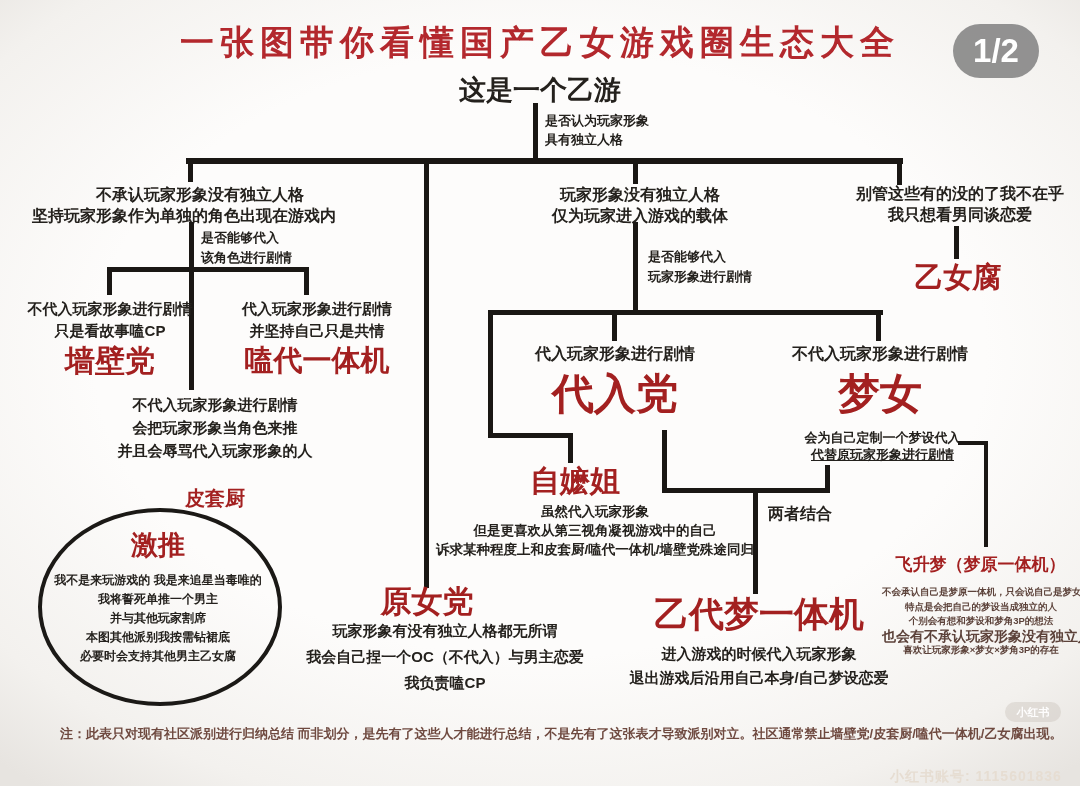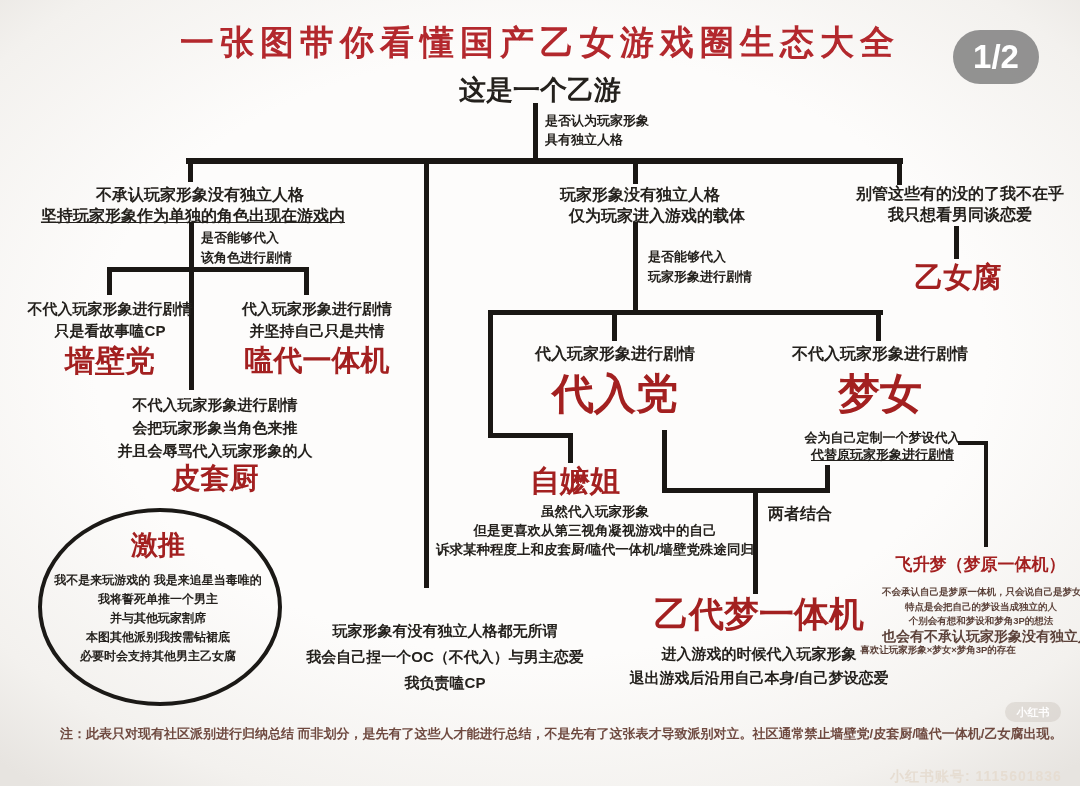--- a/index.html
+++ b/index.html
@@ -12,21 +12,21 @@
     position:relative;width:1080px;height:786px;overflow:hidden;
     background:radial-gradient(ellipse 75% 70% at 50% 45%, #fdfcfb 55%, #f3f1ee 85%, #e7e4e0 100%);
   }
   .t{position:absolute;font-weight:bold;color:#24211d;white-space:nowrap;}
   .center{text-align:center;}
   .red{color:#a32020;}
   .line{position:absolute;background:#1a1714;}
   .ellipse{position:absolute;border:4px solid #1b1916;border-radius:50%;background:transparent;}
   .badge{
     position:absolute;background:rgba(137,137,137,.92);color:#fff;
-    border-radius:28px;text-align:center;font-weight:bold;margin-top:6px;
+    border-radius:28px;text-align:center;font-weight:bold;
   }
   .wm-pill{
     position:absolute;background:rgba(196,190,182,.38);color:rgba(255,255,255,.95);
     border-radius:10px;text-align:center;font-weight:bold;
   }
   .wm-text{position:absolute;font-weight:bold;color:#e6ddd2;letter-spacing:1px;}
   .l19{line-height:19px;text-align:center;} .l20{line-height:20px;} .l21{line-height:21px;}
   .l22{line-height:22px;} .l23{line-height:23px;} .l24{line-height:24px;}
   .l26{line-height:26px;} .l175{line-height:17.5px;} .l145{line-height:14.5px;}
 </style>
@@ -43,53 +43,53 @@
   <div class="t l19" style="left:545px;top:130px;font-size:13px;">具有独立人格</div>
 
   <div class="line" style="left:533px;top:103px;width:5px;height:56px;"></div>
   <div class="line" style="left:186px;top:158px;width:717px;height:6px;"></div>
   <div class="line" style="left:188px;top:158px;width:5px;height:24px;"></div>
   <div class="line" style="left:424px;top:158px;width:5px;height:430px;"></div>
   <div class="line" style="left:633px;top:158px;width:5px;height:26px;"></div>
   <div class="line" style="left:897px;top:158px;width:5px;height:27px;"></div>
 
   <div class="t center l21" style="left:35px;top:184px;width:330px;font-size:16px;">不承认玩家形象没有独立人格</div>
-  <div class="t center l21" style="left:28px;top:205px;width:330px;font-size:16px;text-decoration:underline;">坚持玩家形象作为单独的角色出现在游戏内</div>
+  <div class="t center l21" style="left:19px;top:205px;width:330px;font-size:16px;">坚持玩家形象作为单独的角色出现在游戏内</div>
   <div class="t l20" style="left:201px;top:228px;font-size:13px;">是否能够代入</div>
   <div class="t l20" style="left:201px;top:248px;font-size:13px;">该角色进行剧情</div>
 
   <div class="line" style="left:189px;top:222px;width:5px;height:50px;"></div>
   <div class="line" style="left:107px;top:267px;width:202px;height:5px;"></div>
   <div class="line" style="left:107px;top:267px;width:5px;height:28px;"></div>
   <div class="line" style="left:304px;top:267px;width:5px;height:28px;"></div>
   <div class="line" style="left:189px;top:267px;width:5px;height:123px;"></div>
 
   <div class="t center l22" style="left:10px;top:298px;width:200px;font-size:15px;">不代入玩家形象进行剧情</div>
   <div class="t center l22" style="left:10px;top:320px;width:200px;font-size:15px;">只是看故事嗑CP</div>
   <div class="t center red" style="left:10px;top:341px;width:200px;font-size:30px;">墙壁党</div>
 
   <div class="t center l22" style="left:212px;top:298px;width:210px;font-size:15px;">代入玩家形象进行剧情</div>
   <div class="t center l22" style="left:212px;top:320px;width:210px;font-size:15px;">并坚持自己只是共情</div>
   <div class="t center red" style="left:197px;top:341px;width:240px;font-size:29px;">嗑代一体机</div>
 
   <div class="t center l23" style="left:85px;top:393px;width:260px;font-size:15px;">不代入玩家形象进行剧情</div>
   <div class="t center l23" style="left:85px;top:416px;width:260px;font-size:15px;">会把玩家形象当角色来推</div>
   <div class="t center l23" style="left:85px;top:439px;width:260px;font-size:15px;">并且会辱骂代入玩家形象的人</div>
-  <div class="t center red" style="left:85px;top:459px;width:260px;font-size:29px;">皮套厨</div>
+  <div class="t center red" style="left:85px;top:485px;width:260px;font-size:20px;">皮套厨</div>
 
   <div class="ellipse" style="left:38px;top:508px;width:236px;height:190px;"></div>
   <div class="t center l19" style="left:43px;top:571px;width:230px;font-size:12px;">我不是来玩游戏的 我是来追星当毒唯的</div>
   <div class="t center red" style="left:38px;top:527px;width:240px;font-size:27px;">激推</div>
   <div class="t center l19" style="left:43px;top:590px;width:230px;font-size:12px;">我将誓死单推一个男主</div>
   <div class="t center l19" style="left:43px;top:609px;width:230px;font-size:12px;">并与其他玩家割席</div>
   <div class="t center l19" style="left:43px;top:628px;width:230px;font-size:12px;">本图其他派别我按需钻裙底</div>
   <div class="t center l19" style="left:43px;top:647px;width:230px;font-size:12px;">必要时会支持其他男主乙女腐</div>
 
   <div class="t center l21" style="left:505px;top:184px;width:270px;font-size:16px;">玩家形象没有独立人格</div>
-  <div class="t center l21" style="left:475px;top:205px;width:270px;font-size:16px;text-align:right;">仅为玩家进入游戏的载体</div>
+  <div class="t center l21" style="left:505px;top:205px;width:270px;font-size:16px;">仅为玩家进入游戏的载体</div>
   <div class="t l20" style="left:648px;top:247px;font-size:13px;">是否能够代入</div>
   <div class="t l20" style="left:648px;top:267px;font-size:13px;">玩家形象进行剧情</div>
 
   <div class="line" style="left:633px;top:222px;width:5px;height:93px;"></div>
   <div class="line" style="left:488px;top:310px;width:395px;height:5px;"></div>
   <div class="line" style="left:488px;top:310px;width:5px;height:128px;"></div>
   <div class="line" style="left:488px;top:433px;width:85px;height:5px;"></div>
   <div class="line" style="left:568px;top:433px;width:5px;height:30px;"></div>
   <div class="line" style="left:612px;top:310px;width:5px;height:31px;"></div>
   <div class="line" style="left:876px;top:310px;width:5px;height:31px;"></div>
@@ -117,22 +117,23 @@
   <div class="t center l24" style="left:608px;top:642px;width:302px;font-size:15px;">进入游戏的时候代入玩家形象</div>
   <div class="t center l24" style="left:608px;top:666px;width:302px;font-size:15px;">退出游戏后沿用自己本身/自己梦设恋爱</div>
 
   <div class="line" style="left:958px;top:441px;width:30px;height:4px;"></div>
   <div class="line" style="left:984px;top:441px;width:4px;height:106px;"></div>
   <div class="t center red" style="left:878px;top:553px;width:205px;font-size:17px;">飞升梦（梦原一体机）</div>
   <div class="t center l145" style="left:882px;top:585px;width:198px;font-size:9.5px;color:#5c423a;">不会承认自己是梦原一体机，只会说自己是梦女</div>
   <div class="t center l145" style="left:882px;top:599.5px;width:198px;font-size:9.5px;color:#5c423a;">特点是会把自己的梦设当成独立的人</div>
   <div class="t center l145" style="left:882px;top:614px;width:198px;font-size:9.5px;color:#5c423a;">个别会有想和梦设和梦角3P的想法</div>
   <div class="t center l145" style="left:882px;top:628.5px;width:198px;font-size:14px;color:#5c423a;">也会有不承认玩家形象没有独立人格</div>
-  <div class="t center l145" style="left:839px;top:643px;width:198px;font-size:9.5px;color:#5c423a;">喜欢让玩家形象×梦女×梦角3P的存在</div>
+  <div class="t center l145" style="left:882px;top:643px;width:198px;font-size:9.5px;color:#5c423a;">喜欢让玩家形象×梦女×梦角3P的存在</div>
 
+  <div class="t center red" style="left:337px;top:581px;width:180px;font-size:31px;">原女党</div>
   <div class="t center l26" style="left:283px;top:618px;width:324px;font-size:15px;">玩家形象有没有独立人格都无所谓</div>
   <div class="t center l26" style="left:283px;top:670px;width:324px;font-size:15px;">我负责嗑CP</div>
   <div class="t center l26" style="left:283px;top:644px;width:324px;font-size:15px;">我会自己捏一个OC（不代入）与男主恋爱</div>
 
   <div class="t center l21" style="left:810px;top:183px;width:300px;font-size:16px;">别管这些有的没的了我不在乎</div>
   <div class="t center l21" style="left:810px;top:204px;width:300px;font-size:16px;">我只想看男同谈恋爱</div>
   <div class="line" style="left:954px;top:226px;width:5px;height:33px;"></div>
   <div class="t center red" style="left:878px;top:258px;width:160px;font-size:29px;">乙女腐</div>
 
   <div class="t" style="left:60px;top:725px;width:990px;font-size:13px;color:#6f4a40;">注：此表只对现有社区派别进行归纳总结 而非划分，是先有了这些人才能进行总结，不是先有了这张表才导致派别对立。社区通常禁止墙壁党/皮套厨/嗑代一体机/乙女腐出现。</div>

